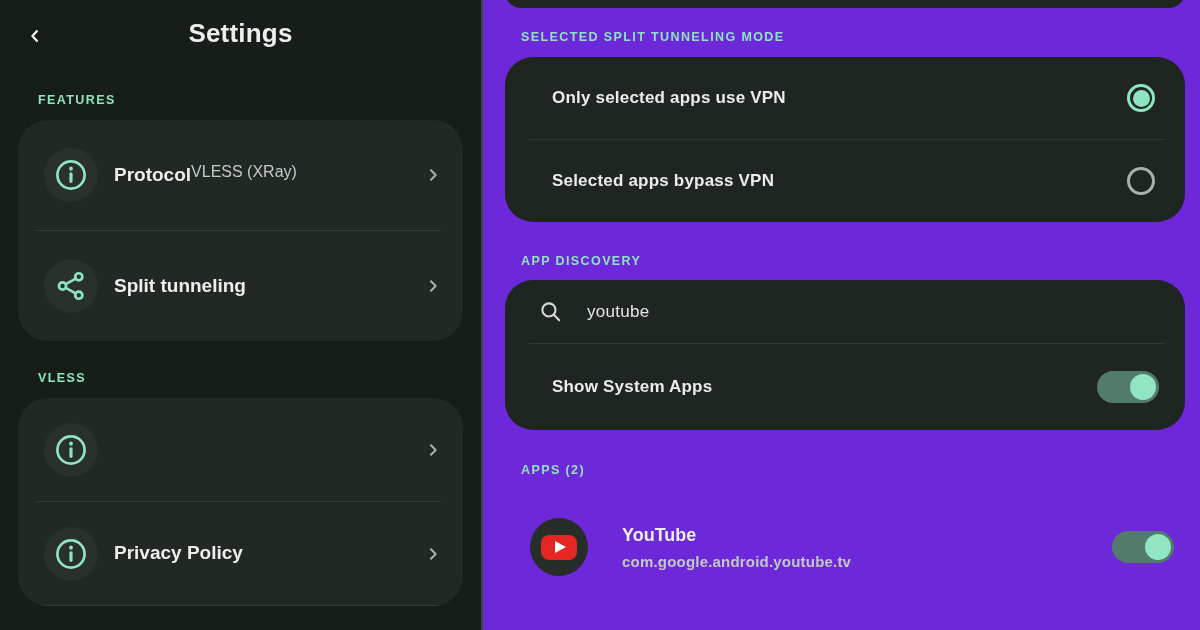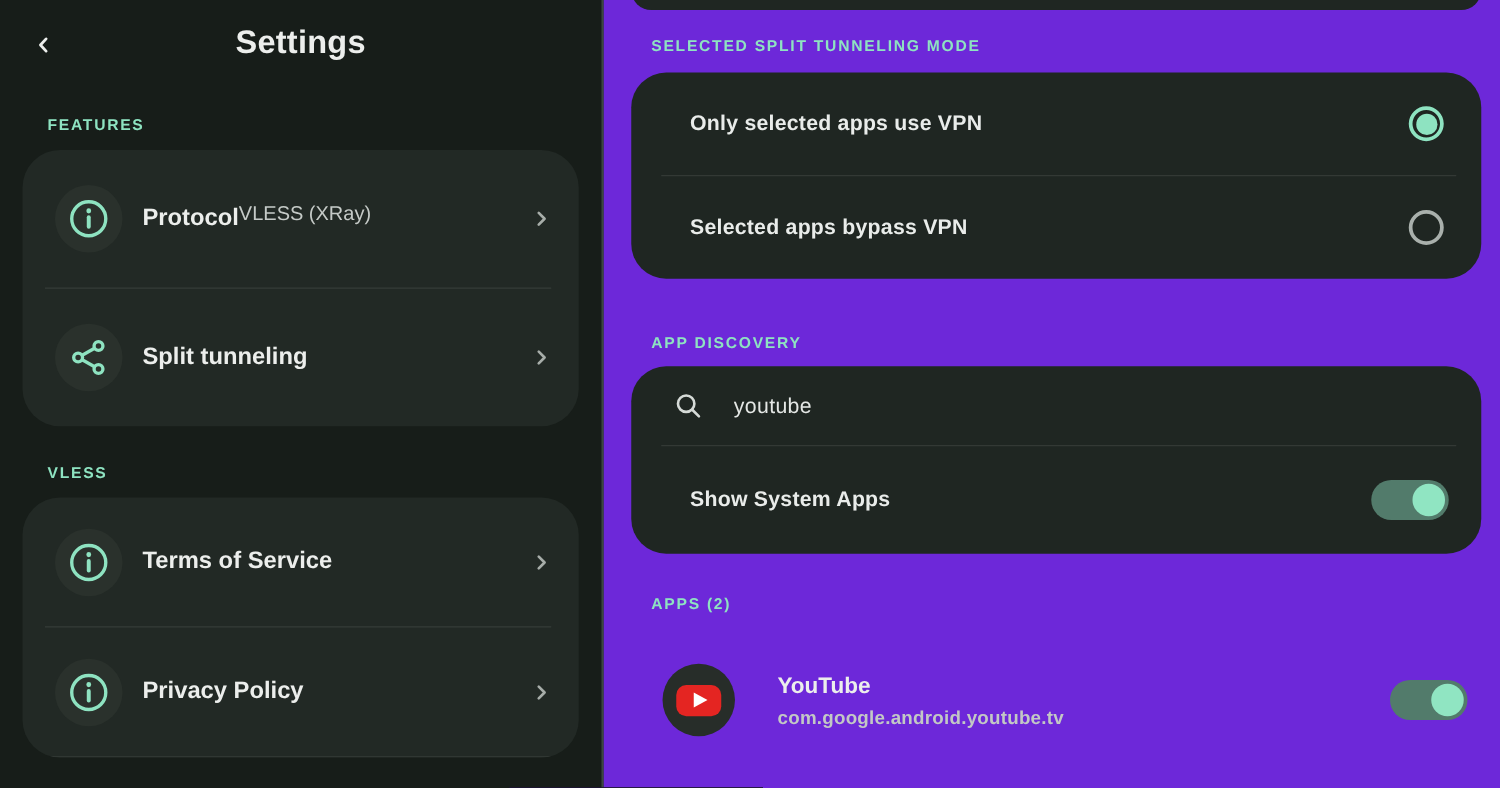--- a/index.html
+++ b/index.html
@@ -40,21 +40,21 @@
   
   .panel-divider{flex:0 0 2px;width:2px;background:#3c4741;}
   
   .right-panel{flex:1;position:relative;background:#6d28d9;}
   .partial-card{
     position:absolute;top:-24px;left:22px;right:15px;height:32px;border-radius:26px;background:#1f2622;
   }
   .rp-label{margin-left:38px;}
   .rp-label.first{margin-top:30px;display:inline-block;}
   .rp-label.block{display:block;}
-  .rp-label.discovery{margin-top:44px;}
+  .rp-label.discovery{margin-top:32px;}
   .rp-label.apps{margin-top:33px;}
   .rp-card{background:#1f2622;border-radius:28px;margin:12px 15px 0 22px;overflow:hidden;}
   .opt-row{height:82px;display:flex;align-items:center;padding:0 30px 0 47px;cursor:pointer;}
   .opt-label{font-size:17px;font-weight:700;color:#e9ecea;letter-spacing:.2px;}
   .rp-divider{height:1px;background:rgba(255,255,255,.09);margin:0 20px 0 24px;}
   .radio{
     margin-left:auto;flex:0 0 28px;width:28px;height:28px;border-radius:50%;
     border:3px solid #a9b0ac;position:relative;
   }
   .radio.selected{border-color:#8ee3c1;}
@@ -158,23 +158,20 @@
 
     <div class="card about-card">
       <div class="lp-row">
         <span class="icon-bubble">
           <svg width="38" height="38" viewBox="0 0 24 24" fill="none" stroke="#8ee3c1" stroke-width="1.7">
             <circle cx="12" cy="12" r="8.6"></circle>
             <line x1="12" y1="11.2" x2="12" y2="16" stroke-width="2" stroke-linecap="round"></line>
             <line x1="12" y1="7.9" x2="12" y2="8.1" stroke-width="2.4" stroke-linecap="round"></line>
           </svg>
         </span>
-        <div class="lp-texts">
-          <div class="lp-title">Terms of Service</div>
-        </div>
         <span class="chev">
           <svg width="16" height="16" viewBox="0 0 24 24">
               <path d="M9 5 L16 12 L9 19" stroke="#a7ada9" stroke-width="3.2" fill="none" stroke-linecap="round" stroke-linejoin="round"></path>
             </svg>
         </span>
       </div>
       <div class="divider"></div>
       <div class="lp-row">
         <span class="icon-bubble">
           <svg width="38" height="38" viewBox="0 0 24 24" fill="none" stroke="#8ee3c1" stroke-width="1.7">

